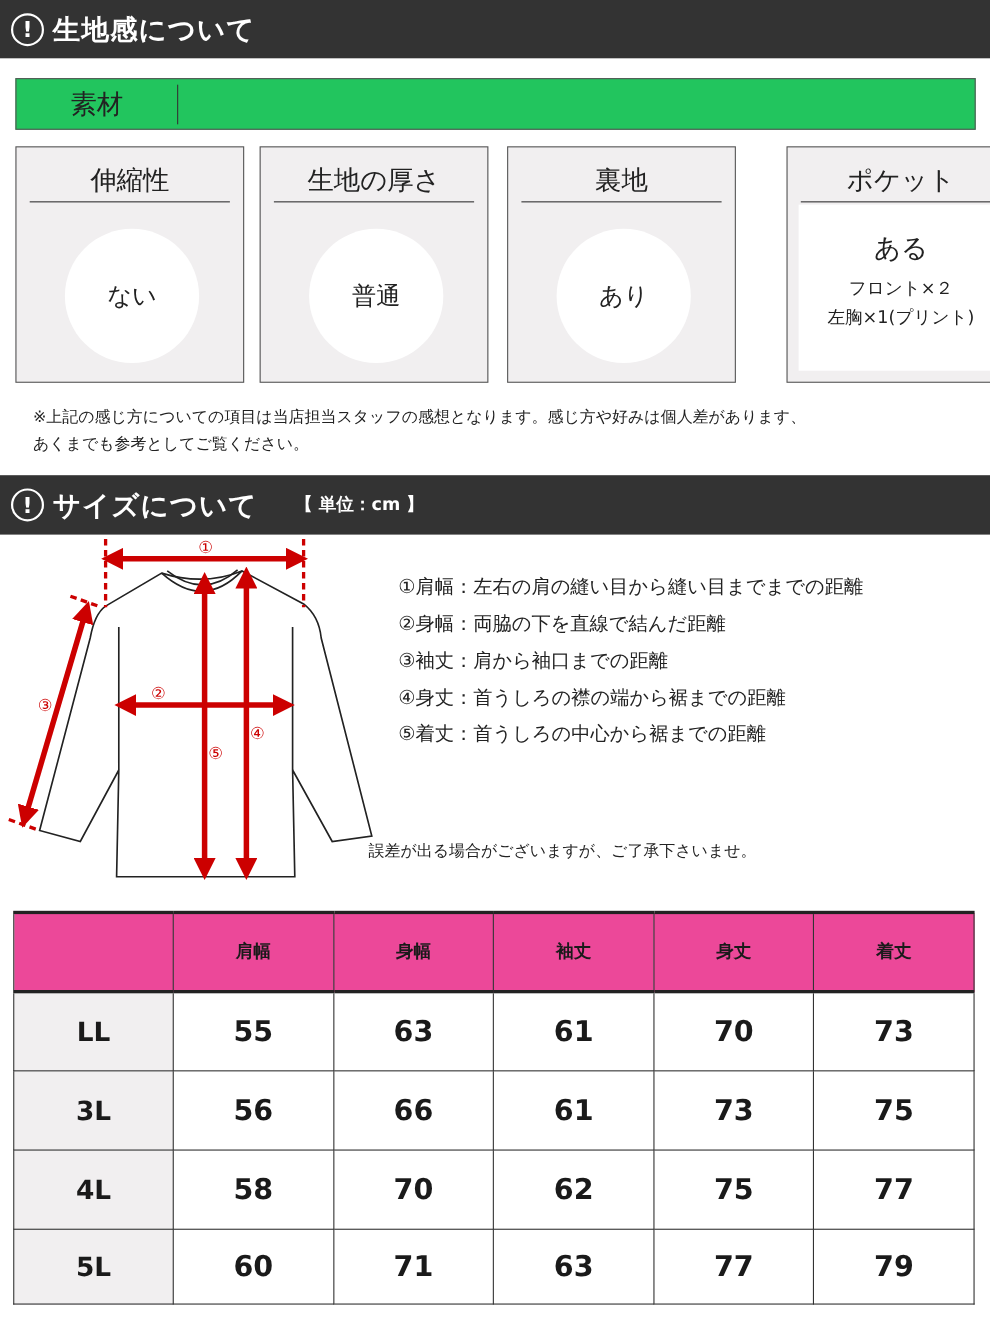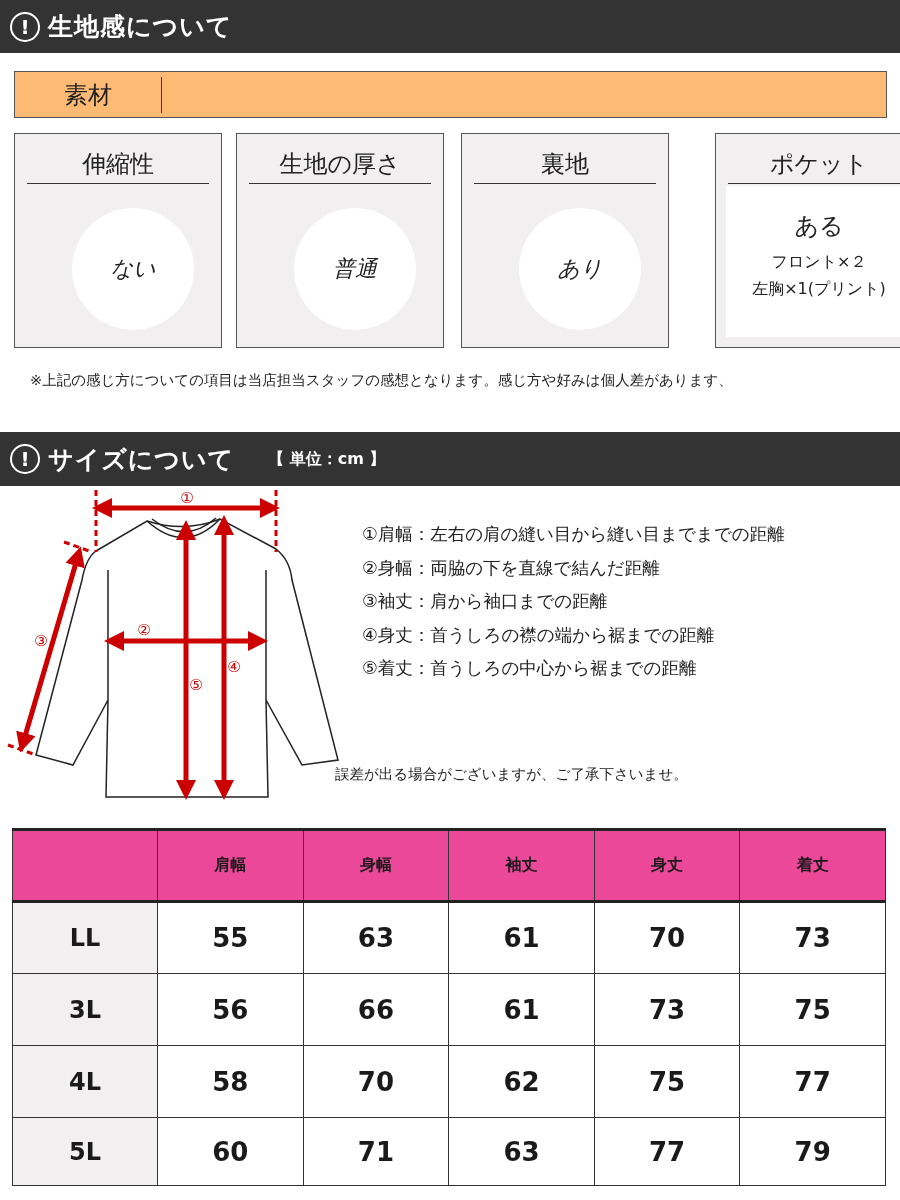--- a/index.html
+++ b/index.html
@@ -17,43 +17,43 @@
     font-size: 20px; font-weight: bold; margin-right: 8px; line-height: 1;
   }
   .section-header .title { font-size: 25px; font-weight: bold; letter-spacing: 1px; }
   .section-header .unit { font-size: 16px; font-weight: bold; margin-left: 34px; }
 
   #hdr1 { top: 0; height: 53px; }
   #hdr2 { top: 432px; height: 54px; }
 
   .material-row {
     position: absolute; left: 14px; top: 71px; width: 873px; height: 47px;
-    background: #fdba74; border: 1px solid #555;
+    background: #22c55e; border: 1px solid #555;
     display: flex; align-items: center;
   }
   .material-row .label {
     width: 146px; text-align: center; font-size: 24px; color: #222;
   }
   .material-row .divider { width: 1px; height: 36px; background: #333; margin-right: 8px; }
   .material-row .value { font-size: 14.5px; color: #222; white-space: nowrap; }
 
   .feel-card {
     position: absolute; top: 133px; width: 208px; height: 215px;
     background: #f1eff0; border: 1px solid #555;
   }
   .feel-card .card-title {
     position: absolute; left: 12px; right: 12px; top: 12px; height: 38px;
     text-align: center; font-size: 24px; color: #222;
     border-bottom: 1.5px solid #333; line-height: 36px;
   }
   .feel-card .circle {
-    position: absolute; left: 57px; top: 74px; width: 122px; height: 122px;
+    position: absolute; left: 44px; top: 74px; width: 122px; height: 122px;
     background: #fff; border-radius: 50%;
     display: flex; align-items: center; justify-content: center;
-    font-size: 22px; color: #222; font-style: italic;
+    font-size: 22px; color: #222;
   }
   .feel-card .white-panel {
     position: absolute; left: 10px; right: 10px; top: 52px; bottom: 10px;
     background: #ffffff;
     display: flex; flex-direction: column; align-items: center; justify-content: flex-start;
     padding-top: 24px;
   }
   .feel-card .white-panel .main { font-size: 24px; color: #222; margin-bottom: 6px; }
   .feel-card .white-panel .sub { font-size: 16px; color: #222; line-height: 27px; }
 
@@ -115,20 +115,21 @@
   <div class="card-title">ポケット</div>
   <div class="white-panel">
     <div class="main">ある</div>
     <div class="sub">フロント×２</div>
     <div class="sub">左胸×1(プリント)</div>
   </div>
 </div>
 
 <div class="note" id="note1">
   <div>※上記の感じ方についての項目は当店担当スタッフの感想となります。感じ方や好みは個人差があります、</div>
+  <div>あくまでも参考としてご覧ください。</div>
 </div>
 
 <div class="section-header" id="hdr2">
   <span class="alert-icon">!</span>
   <span class="title">サイズについて</span>
   <span class="unit">【 単位：cm 】</span>
 </div>
 
 <svg class="diagram" viewBox="0 486 345 325" width="345" height="325">
   <defs>

